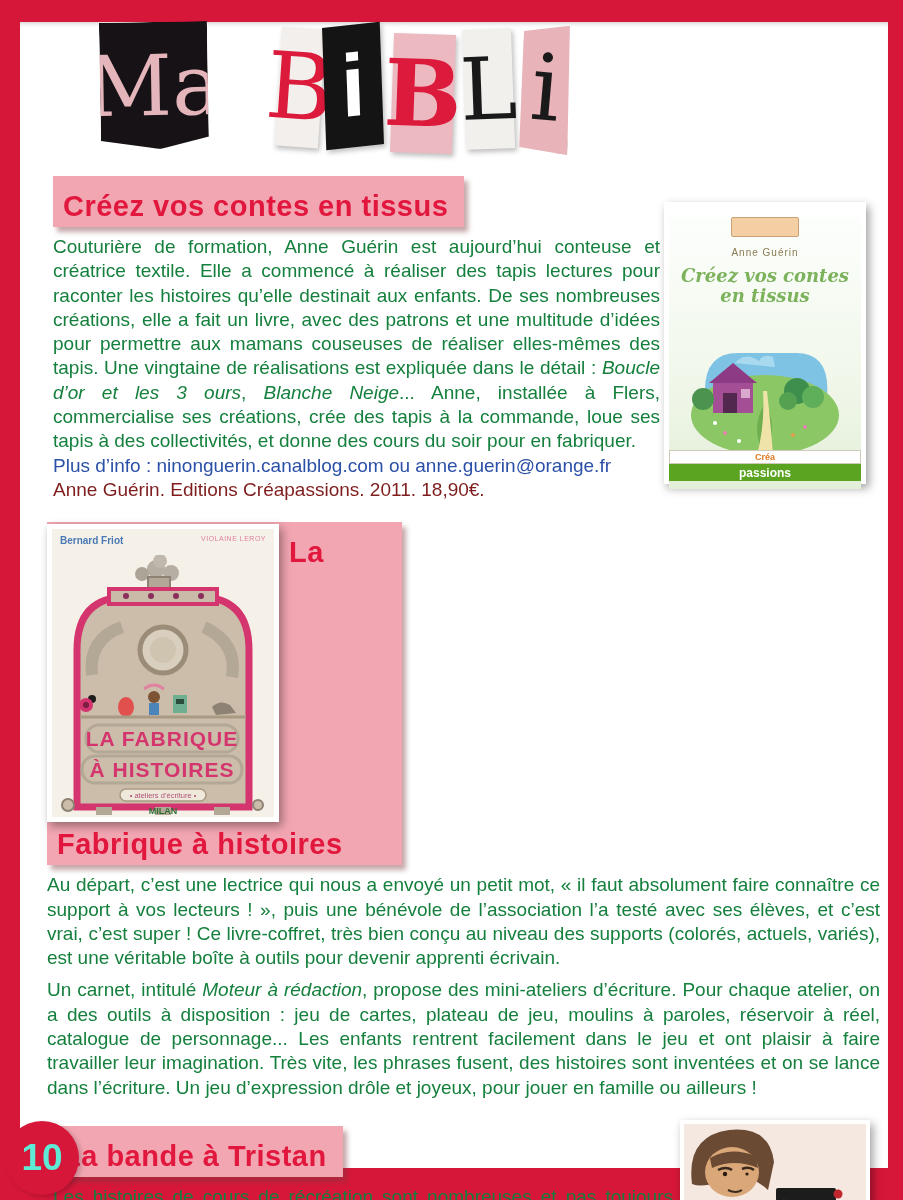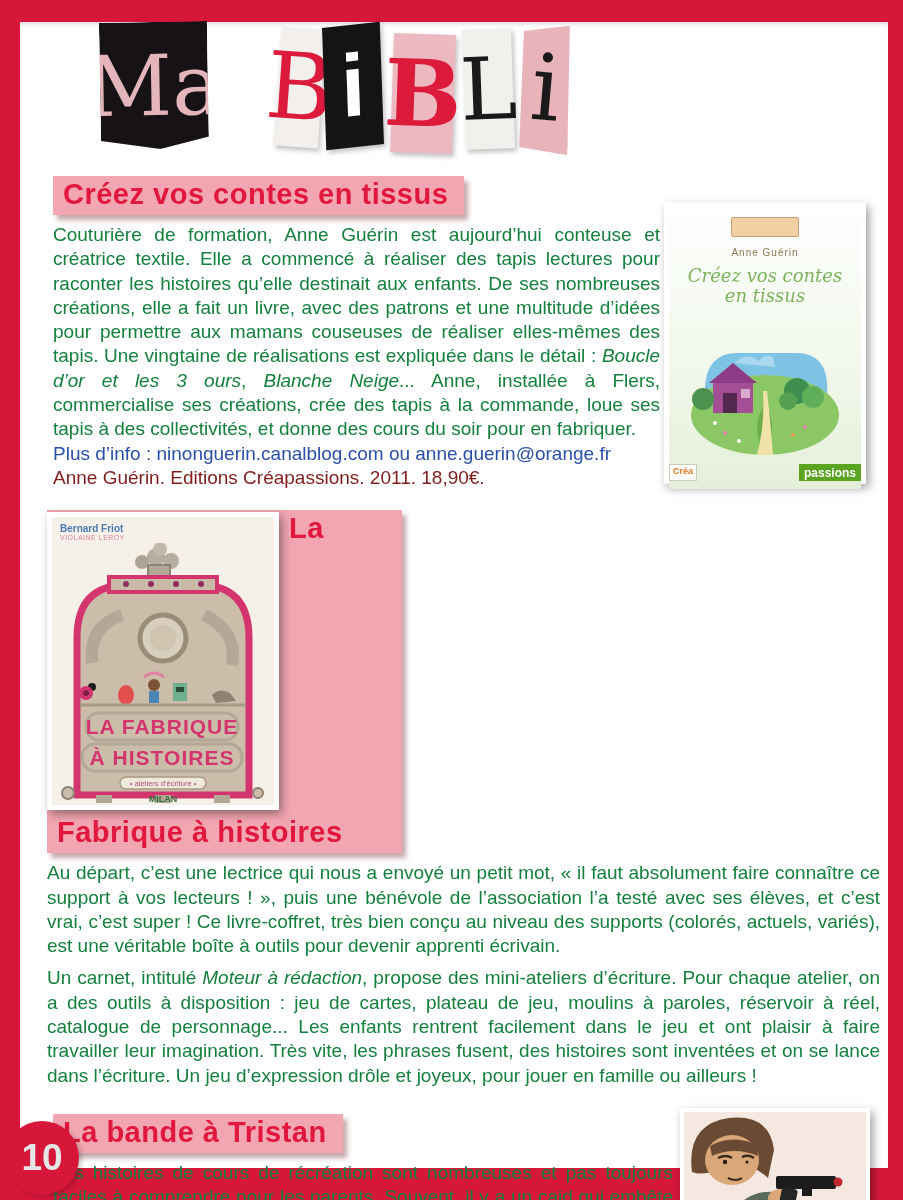--- a/index.html
+++ b/index.html
@@ -37,21 +37,21 @@
                clip-path:polygon(0 7%,84% 0,100% 100%,10% 97%); }
   
   section { position:relative; }
   .s1 { margin:154px 10px 0 33px; }
   .s2 { margin:20px 8px 0 27px; }
   .s3 { margin:26px 10px 0 33px; }
   .band {
     margin:0; width:fit-content;
     background:#f2a6b2; color:#e2173d;
     font-size:29px; font-weight:bold; letter-spacing:.5px;
-    padding:2px 16px 4px 10px;
+    padding:14px 16px 4px 10px;
     box-shadow:4px 5px 5px rgba(124,58,62,.45);
   }
   .body, .info, .credit {
     margin:0; font-size:19px; line-height:24.3px; color:#15803d;
     text-align:justify;
   }
   .body { margin-top:8px; }
   .it { font-style:italic; }
   .info   { color:#2b50a8; text-align:left; }
   .credit { color:#7f1d1d; text-align:left; }
@@ -60,42 +60,42 @@
   
   .cover { background:#ffffff; box-shadow:3px 4px 9px rgba(0,0,0,.38); }
   .cover1 { position:absolute; right:12px; top:26px; width:192px; height:272px; padding:5px; }
   .c1-inner { width:100%; height:100%; background:linear-gradient(#fcfefc 0%, #f2f8ec 55%, #e4efd9 100%);
               text-align:center; position:relative; }
   .c1-badge { width:66px; height:18px; margin:10px auto 0; background:#f4cfa4;
               border:1px solid #c99f74; border-radius:2px; }
   .c1-author { margin-top:10px; font-size:10px; letter-spacing:1px; color:#8a7a50;
                font-family:Liberation Sans, sans-serif; }
   .c1-title { margin-top:8px; font-family:"DejaVu Serif", serif; font-style:italic;
-              color:#7cb25c; font-size:18px; line-height:20px; }
+              color:#7cb25c; font-size:18px; line-height:20px;font-weight:bold; }
   .c1-art { position:absolute; left:6px; bottom:28px; }
-  .c1-logo { position:absolute; bottom:8px; left:0; right:0; display:flex; justify-content:space-between; }
+  .c1-logo { position:absolute; bottom:8px; left:0; right:0; display:flex; justify-content:flex-start;flex-direction:column; }
   .c1-logo .lg-l { background:#ffffff; color:#e07820; border:1px solid #cfcab8;
                    font-size:9px; font-weight:bold; padding:1px 3px; }
   .c1-logo .lg-r { background:#5aa421; color:#ffffff; font-size:12px; font-weight:bold; padding:2px 5px 1px; }
   .cover2 { float:left; width:222px; height:288px; padding:5px; margin:2px 10px 6px 0; }
   .c2-inner { width:100%; height:100%; background:#f5f1e8; position:relative; }
-  .c2-authors { display:flex; justify-content:space-between; padding:6px 8px 0;flex-direction:column; }
+  .c2-authors { display:flex; justify-content:space-between; padding:6px 8px 0; }
   .c2-a-left  { color:#4a7ab5; font-size:10px; font-weight:bold; }
   .c2-a-right { color:#e083a0; font-size:7px; letter-spacing:.5px; text-transform:uppercase; }
   .c2-art { position:absolute; left:0; bottom:0; }
   .cover3 { position:absolute; right:8px; top:-6px; width:182px; height:248px; padding:4px; }
   .c3-inner { width:100%; height:100%; background:#f5e8e0; position:relative; }
   .c3-art { position:absolute; left:0; top:0; }
   
   .pagenum {
     position:absolute; left:5px; top:1121px; width:74px; height:74px; border-radius:50%;
     background:#d6173a; display:flex; align-items:center; justify-content:center;
     box-shadow:3px 2px 4px rgba(0,0,0,.18);
   }
-  .pagenum span { color:#e5e5e5; font-size:37px; font-weight:bold; }
+  .pagenum span { color:#5eead4; font-size:37px; font-weight:bold; }
 </style>
 </head>
 <body>
 
 <div class="content">
 
   <div class="masthead">
     <div class="tile tile-ma">
         <span>Ma</span>
       </div>

